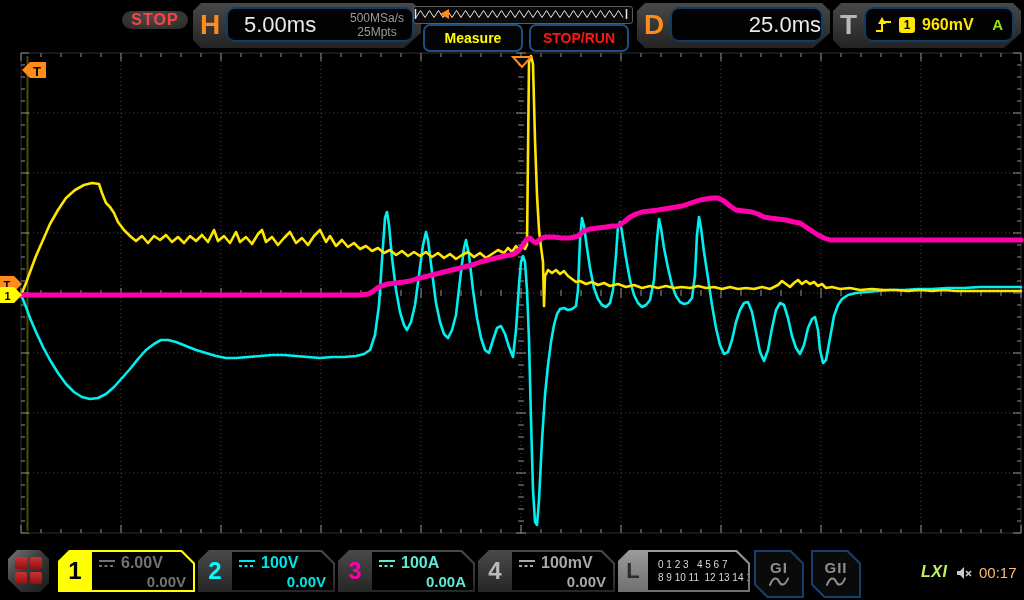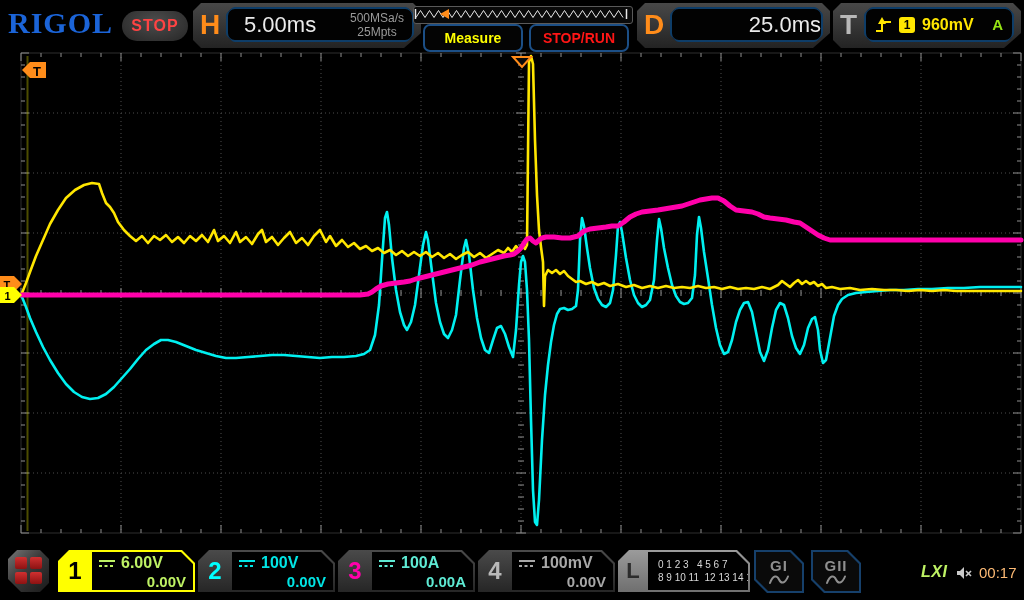--- a/index.html
+++ b/index.html
@@ -3,21 +3,21 @@
 <meta charset="utf-8">
 <style>
   html,body{margin:0;padding:0;background:#000;width:1024px;height:600px;overflow:hidden;
     font-family:"Liberation Sans",sans-serif;-webkit-font-smoothing:antialiased;}
   #stage{position:relative;width:1024px;height:600px;background:#000;}
   .abs{position:absolute;}
 
   
   #brand{left:8px;top:6px;font-family:"Liberation Serif",serif;font-weight:bold;
     font-size:30px;color:#1b64d8;letter-spacing:1px;text-shadow:0 1px 2px #000;}
-  #stop-pill{left:122px;top:11px;width:66px;height:30px;border-radius:16px;
+  #stop-pill{left:122px;top:11px;width:66px;height:18px;border-radius:16px;
     background:radial-gradient(ellipse at 50% 35%,#4d4d4d,#262626);
     display:flex;align-items:center;justify-content:center;}
   #stop-pill span{color:#ff4343;font-weight:bold;font-size:16px;letter-spacing:1px;}
 
   .panel{background:linear-gradient(#484848,#232323);
     clip-path:polygon(8px 0,calc(100% - 8px) 0,100% 8px,100% calc(100% - 15px),
       calc(100% - 17px) 100%,8px 100%,0 calc(100% - 8px),0 8px);}
   .panel .plabel{position:absolute;left:7px;top:6px;font-size:28px;font-weight:bold;color:#ff8c1a;}
   .panel .pbox{position:absolute;top:4px;bottom:6px;right:7px;background:#020202;
     border:2px solid #0e3d68;border-radius:9px;display:flex;align-items:center;
@@ -62,57 +62,56 @@
     background:linear-gradient(#4a4a4a,#262626);}
   .chblock .tab{position:absolute;left:0;top:0;width:34px;height:100%;display:flex;
     align-items:center;justify-content:center;font-size:24px;font-weight:bold;}
   .chblock .val{position:absolute;left:34px;top:2px;right:2px;bottom:2px;background:#000;
     clip-path:polygon(0 0,calc(100% - 12px) 0,100% 12px,100% 100%,0 100%);
     padding:2px 7px 0 6px;box-sizing:border-box;}
   .chblock .row1{display:flex;align-items:center;gap:5px;font-size:16px;font-weight:bold;}
   .chblock .row2{text-align:right;font-size:15px;font-weight:bold;margin-top:1px;}
   #ch1-block{left:58px;background:#ffff00;}
   #ch1-block .tab{color:#000;}
-  #ch1-block .val{color:#bef264;}
+  #ch1-block .val{color:#737373;}
   #ch2-block{left:198px;} #ch2-block .tab{color:#00ffff;} #ch2-block .val{color:#00e5e5;}
   #ch3-block{left:338px;} #ch3-block .tab{color:#ff00aa;} #ch3-block .val{color:#5eead4;}
   #ch4-block{left:478px;} #ch4-block .tab{color:#b9b9b9;} #ch4-block .val{color:#a8a8a8;}
   .dcicon{flex:0 0 auto;}
 
   #la-block{left:618px;top:550px;width:132px;height:42px;
     clip-path:polygon(11px 0,calc(100% - 13px) 0,100% 13px,100% 100%,0 100%,0 11px);
     background:linear-gradient(#9b9b9b,#6f6f6f);}
   #la-block .tab{position:absolute;left:0;top:0;width:30px;height:100%;display:flex;
     align-items:center;justify-content:center;color:#2c2c2c;font-size:22px;font-weight:bold;}
   #la-block .val{position:absolute;left:30px;top:2px;right:2px;bottom:2px;background:#000;
     clip-path:polygon(0 0,calc(100% - 12px) 0,100% 12px,100% 100%,0 100%);
     color:#d8d8d8;font-size:10px;line-height:13px;white-space:pre;
     display:flex;flex-direction:column;justify-content:center;padding-left:10px;box-sizing:border-box;}
 
-  .genbtn{top:550px;width:50px;height:43px;background:#16406b;
+  .genbtn{top:550px;width:50px;height:48px;background:#16406b;
     clip-path:polygon(0 0,calc(100% - 13px) 0,100% 13px,100% 100%,13px 100%,0 calc(100% - 13px));}
   .genbtn .inner{position:absolute;inset:2px;background:#0a0a0a;
     clip-path:polygon(0 0,calc(100% - 12px) 0,100% 12px,100% 100%,12px 100%,0 calc(100% - 12px));
     display:flex;flex-direction:column;align-items:center;justify-content:center;}
   .genbtn .glabel{color:#8f8f8f;font-size:15px;font-weight:bold;line-height:15px;letter-spacing:1px;}
   #gen1-btn{left:754px;} #gen2-btn{left:811px;}
 
   #lxi-label{left:921px;top:563px;color:#bef264;font-size:16px;font-weight:900;
     font-style:italic;letter-spacing:.5px;}
   #clock{left:979px;top:564px;color:#fdba74;font-size:15px;}
   #speaker{left:956px;top:566px;}
 
   svg text{font-family:"Liberation Sans",sans-serif;}
 </style>
 </head>
 <body>
 
 <div id="stage">
 
-  <div class="abs" id="brand">RIGOL</div>
 
   <div class="abs" id="stop-pill">
     <span>STOP</span>
   </div>
 
   <div class="abs panel" id="h-panel">
     <span class="plabel">H</span>
     <div class="pbox">
       <span id="h-scale">5.00ms</span>
       <span id="h-rates">

